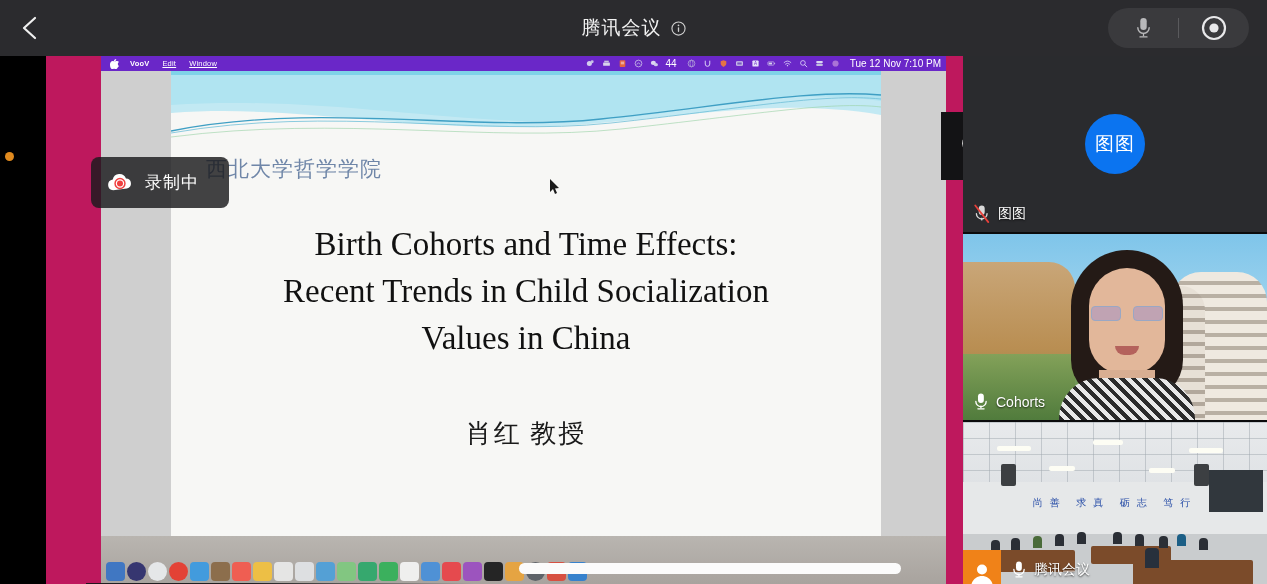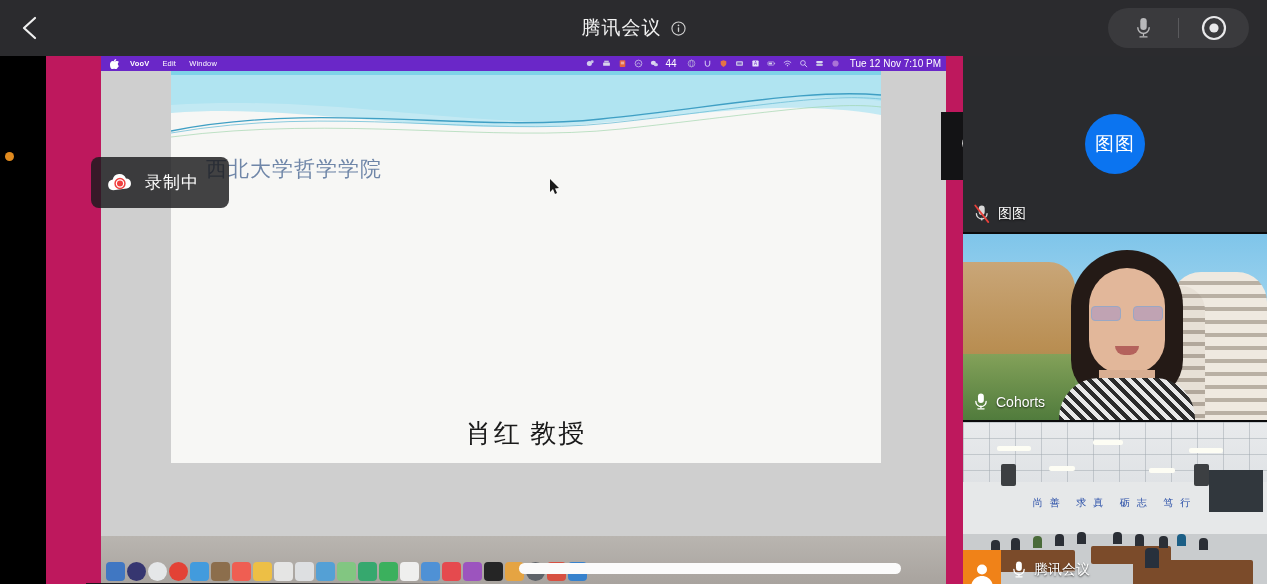--- a/index.html
+++ b/index.html
@@ -59,31 +59,31 @@
   }
   
   .macbar{
     position:absolute; left:0; top:0; width:845px; height:15px;
     background:#6a27c8;
     display:flex; align-items:center; color:#fff;
     font-size:7.5px; font-family:"Liberation Sans",sans-serif;
   }
   .macbar .apple{ margin-left:9px; margin-right:11px; display:block;}
   .macbar .mi{ margin-right:13px; font-weight:bold; letter-spacing:.2px;}
-  .macbar .mi.norm{ font-weight:normal; }
+  .macbar .mi.norm{ font-weight:normal;text-decoration:underline; }
   .macbar .right{
     position:absolute; right:5px; top:0; height:15px;
     display:flex; align-items:center; gap:7px;
   }
   .sicon{ width:9px; height:9px; display:block; opacity:.92; }
   .macbar .clock{ font-size:10px; margin-left:3px; white-space:nowrap;}
 
   
   .slide{
-    position:absolute; left:70px; top:15px; width:710px; height:392px;
+    position:absolute; left:70px; top:15px; width:710px; height:465px;
     background:#f7f7f5; overflow:hidden;
   }
   .wave{ position:absolute; left:0; top:0; width:710px; height:80px; }
   .slide-org{
     position:absolute; left:35px; top:84px;
     color:#6f86a8; font-size:21px;
     font-family:"Liberation Serif","DejaVu Serif",serif;
     letter-spacing:1px; white-space:nowrap;
   }
   .slide-title{
@@ -374,20 +374,25 @@
 
     <div class="slide">
       <svg class="wave" viewBox="0 0 710 80" preserveAspectRatio="none">
         <path d="M0,0 L710,0 L710,30 C600,14 520,46 400,50 C280,54 150,24 0,34 Z" fill="#7fd3e8"></path>
         <path d="M0,4 L710,4 L710,44 C580,22 470,58 330,56 C200,54 110,34 0,42 Z" fill="#b8e6f2" opacity=".85"></path>
         <path d="M0,60 C150,30 300,62 430,48 C560,34 640,18 710,24" stroke="#3f9fc4" stroke-width="1.3" fill="none"></path>
         <path d="M0,62 C160,34 310,66 440,52 C570,38 650,22 710,28" stroke="#6fbfd8" stroke-width="1" fill="none" opacity=".8"></path>
         <path d="M0,66 C170,44 320,72 450,58 C580,44 660,30 710,36" stroke="#9ad2a8" stroke-width="0.9" fill="none" opacity=".7"></path>
       </svg>
       <div class="slide-org">西北大学哲学学院</div>
+      <div class="slide-title">
+        <div>Birth Cohorts and Time Effects:</div>
+        <div>Recent Trends in Child Socialization</div>
+        <div>Values in China</div>
+      </div>
       <div class="slide-author">肖红 教授</div>
       <svg class="cursor-arrow" width="11" height="16" viewBox="0 0 11 16">
         <path d="M1 0 L1 13 L4 10 L6 15 L8 14 L6 9.5 L10 9 Z" fill="#1a1a1a"></path>
       </svg>
     </div>
 
     <div class="desktop-bottom">
       <div class="dock">
         <div class="d" style="background:#3a74c4"></div>
         <div class="d" style="background:#2f2f6e;border-radius:50%"></div>

